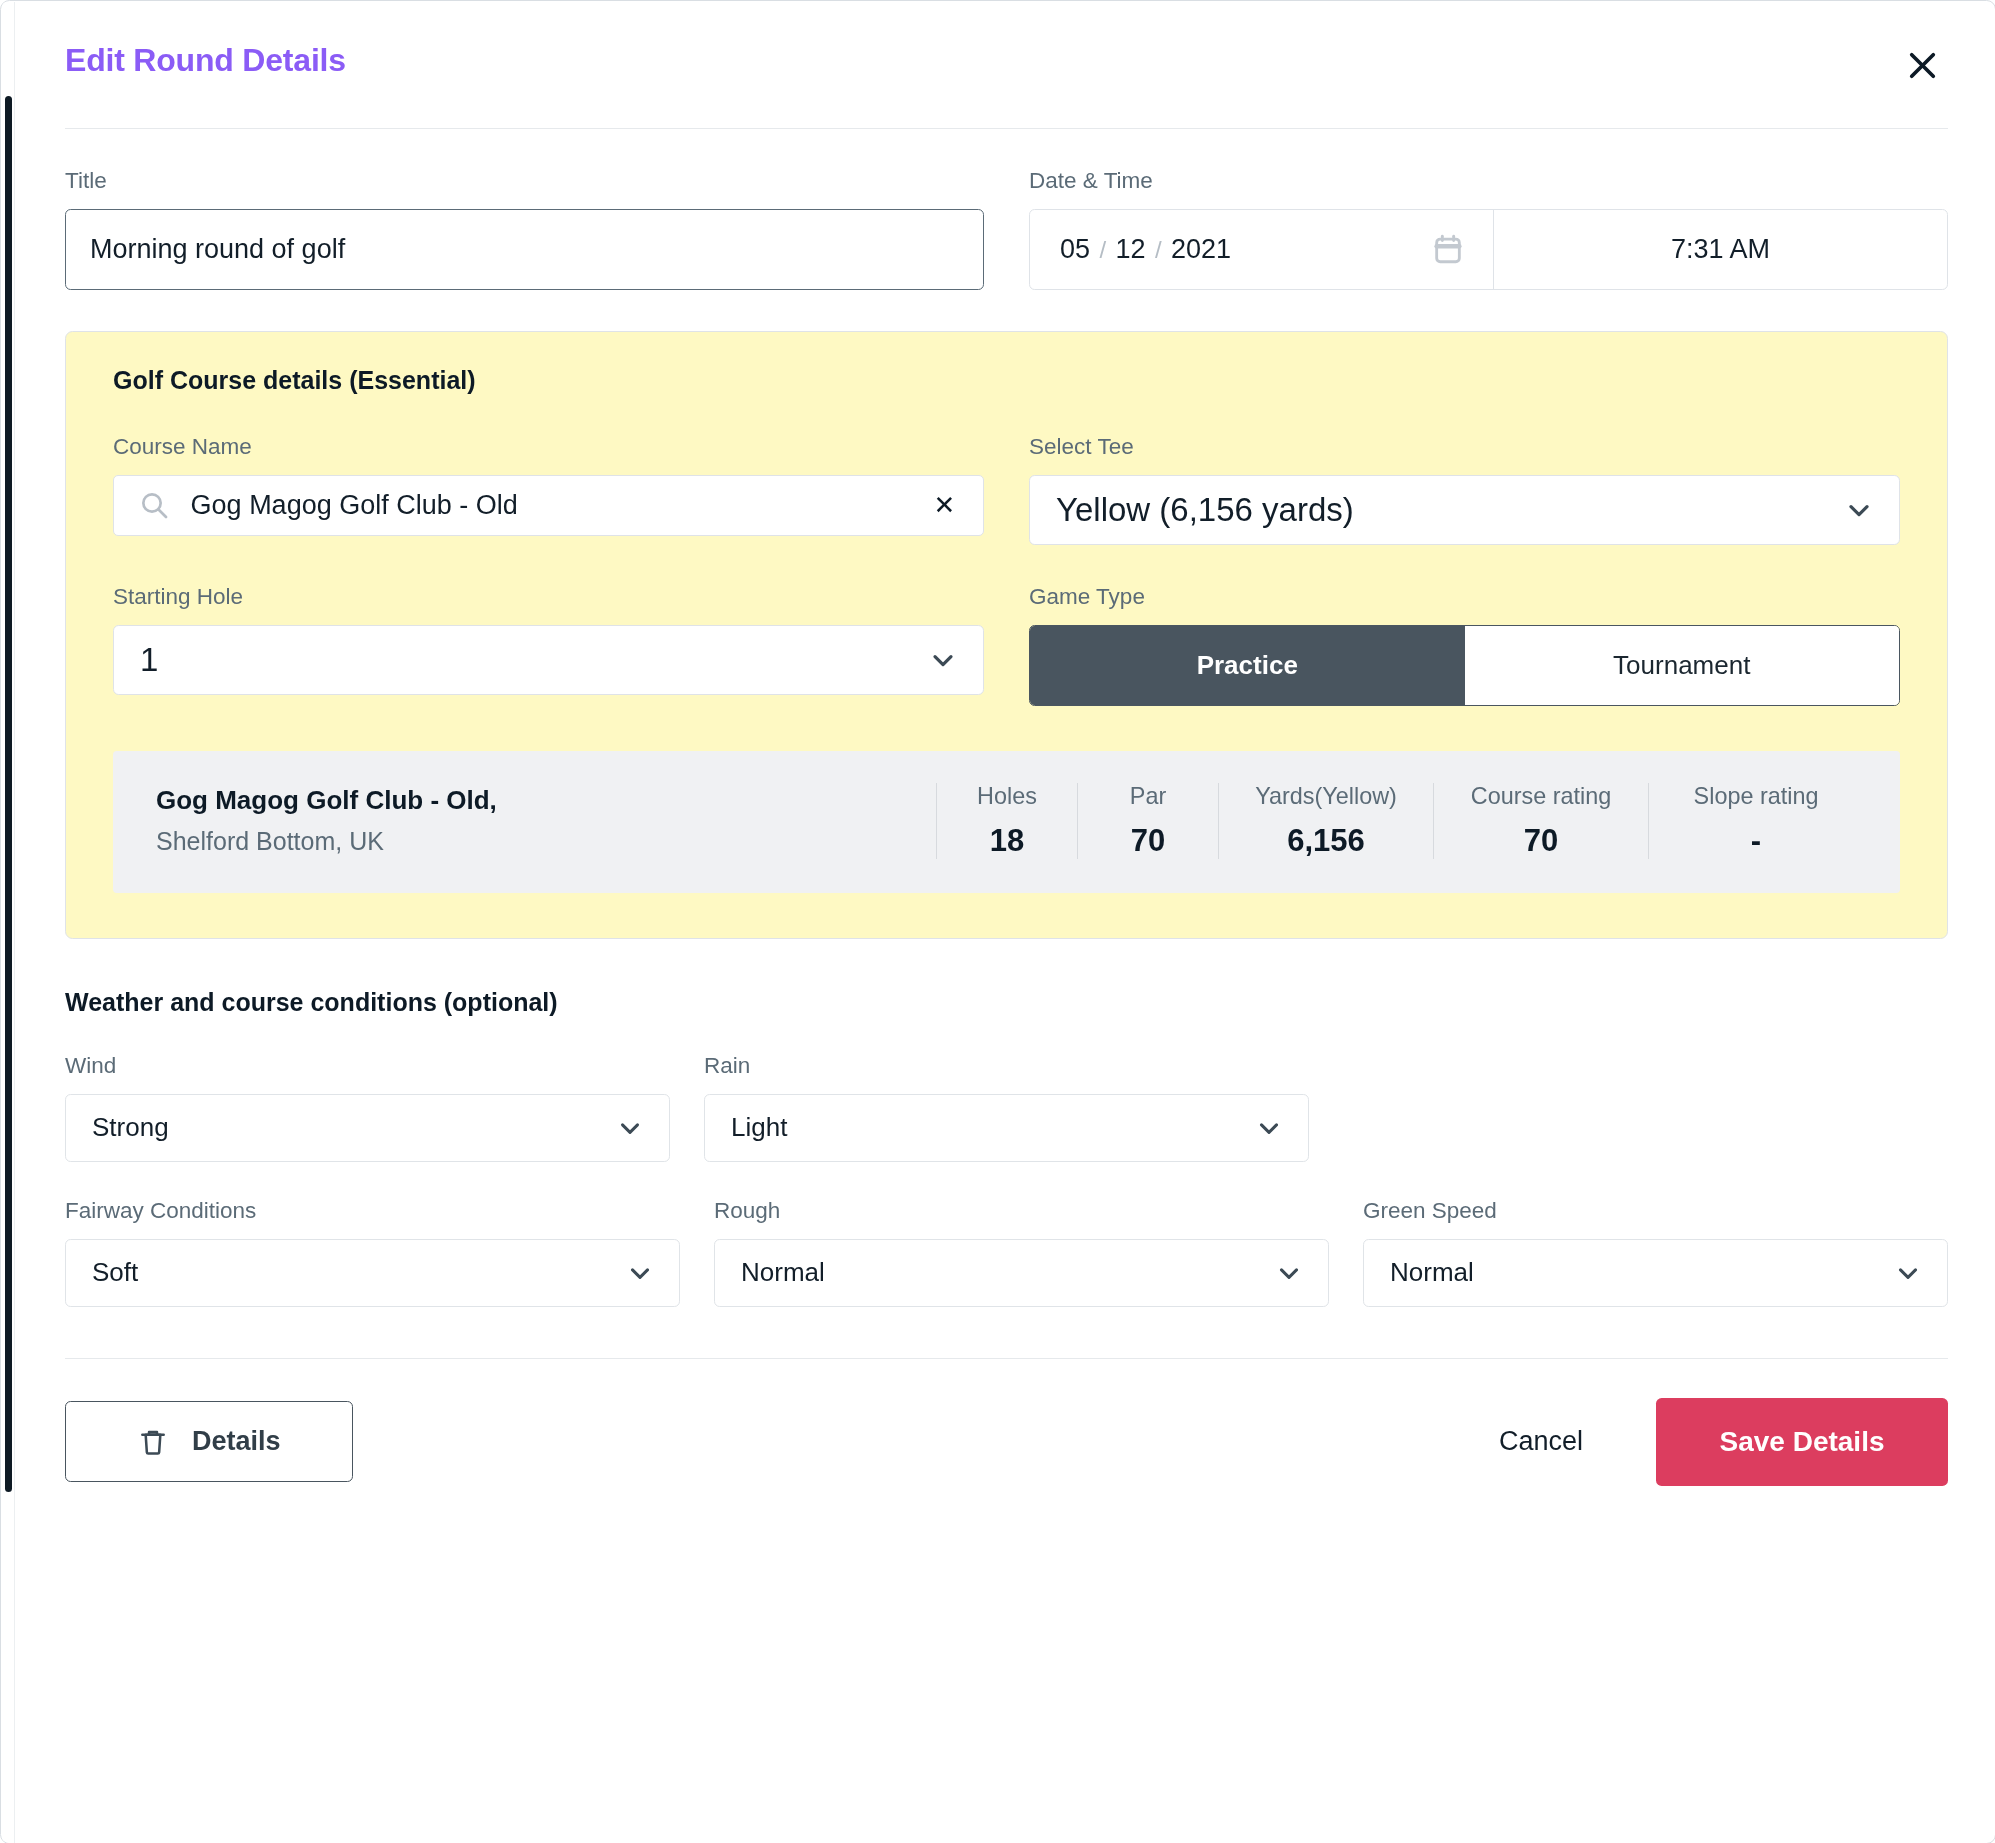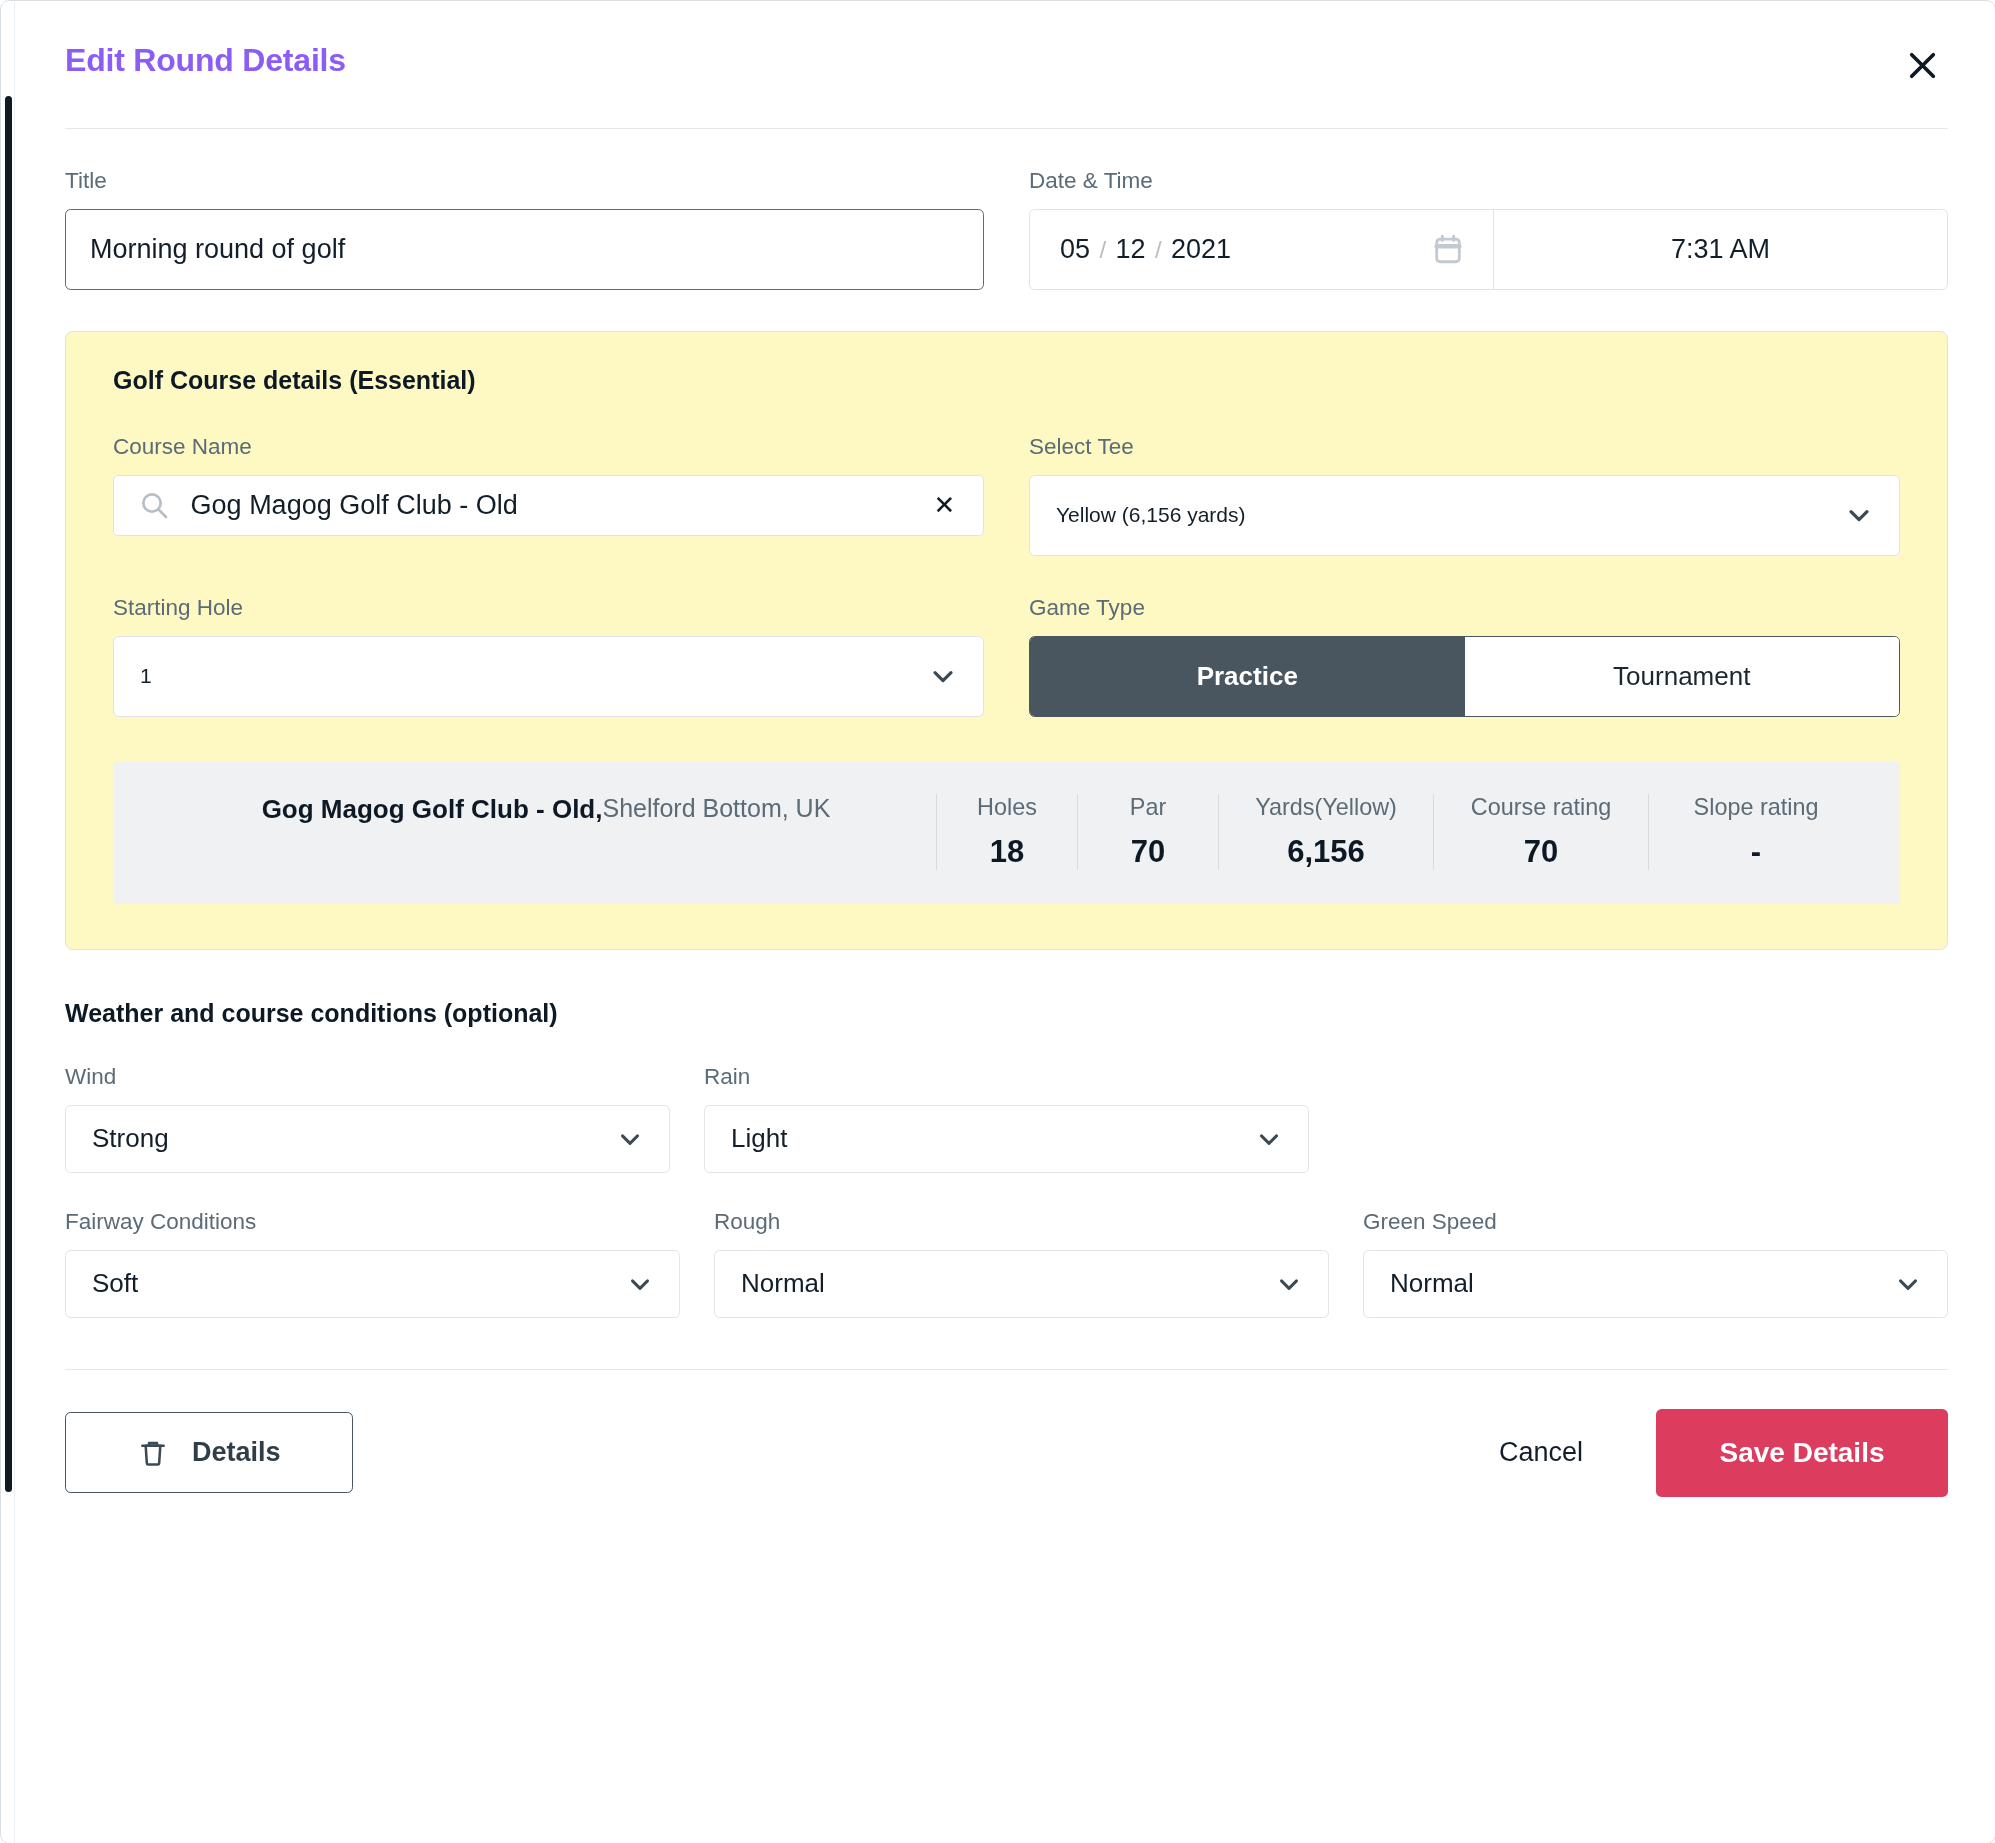--- a/index.html
+++ b/index.html
@@ -127,24 +127,24 @@
     flex: 1; font-size: 27px; color: #121e29; margin-left: 20.6px;
   }
   .clear-x {
     width: 32px; height: 32px; display: flex; align-items: center;
     justify-content: center; cursor: pointer; color: #0d1a26;
     font-size: 26px; line-height: 1;
   }
 
   
   .select {
-    height: 81px; border: 0.9px solid #dfe3e8; border-radius: 5.6px;
+    height: 70px; border: 0.9px solid #dfe3e8; border-radius: 5.6px;
     display: flex; align-items: center; justify-content: space-between;
     padding: 0 24px 0 26px; background: #fff;
-    font-size: 21px; color: #121e29;
+    font-size: 33px; color: #121e29;
   }
   .select.small { height: 68px; font-size: 26px; border-color: #e0e4e8; }
 
   
   .segmented {
     height: 81px; display: flex;
     border: 0.9px solid #4a5660; border-radius: 5.6px; overflow: hidden;
   }
   .seg {
     flex: 1; display: flex; align-items: center; justify-content: center;
@@ -153,21 +153,21 @@
   .seg.active { background: #49555f; color: #ffffff; font-weight: bold; }
 
   
   .infobar {
     margin-top: 45px;
     background: #f0f1f3;
     border-radius: 3.7px;
     display: flex; align-items: stretch;
     padding: 32px 37px 34px 43px;
   }
-  .info-name { flex: 1; display: flex; flex-direction: row; justify-content: center; }
+  .info-name { flex: 1; display: flex; flex-direction: column; justify-content: center; }
   .info-name .n1 { font-size: 26px; font-weight: bold; color: #0d1a26; margin-bottom: 11.2px; }
   .info-name .n2 { font-size: 25px; color: #5b6b77; }
   .stat {
     display: flex; flex-direction: column; align-items: center;
     justify-content: center; padding: 0 32px;
     border-left: 0.9px solid #d7dade;
     min-width: 141px;
   }
   .stat .k { font-size: 23.4px; color: #5b6b77; margin-bottom: 13px; white-space: nowrap; }
   .stat .v { font-size: 31px; font-weight: bold; color: #0d1a26; }

